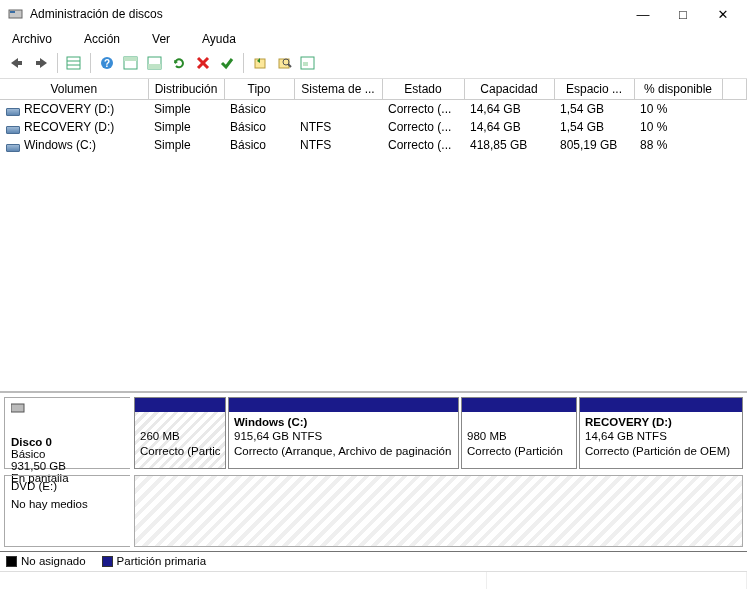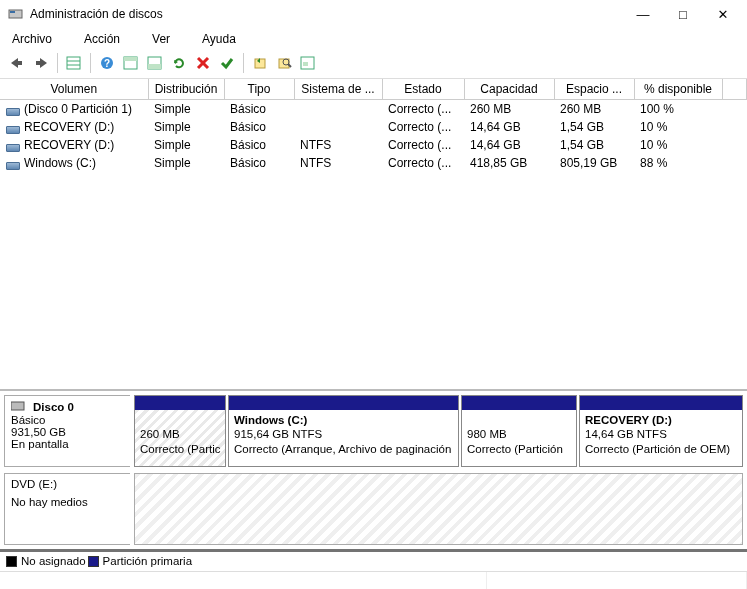--- a/index.html
+++ b/index.html
@@ -124,21 +124,21 @@
   }
   .diskinfo {
     width: 126px;
     border: 1px solid #aaa;
     border-right: none;
     padding: 4px 6px;
     display: flex;
     flex-direction: column;
     font-size: 11.5px;
   }
-  .diskinfo .dname { font-weight: bold; display: flex; align-items: center; gap: 8px; }
+  .diskinfo .dname { font-weight: bold; display: flex; gap: 20px; flex-direction: column; }
   .diskinfo .hdd { display:inline-block; }
   .parts {
     flex: 1;
     display: flex;
     gap: 2px;
   }
   .part {
     border: 1px solid #888;
     display: flex;
     flex-direction: column;
@@ -159,24 +159,24 @@
   .part.hatched .plabel {
     flex: 1;
     background-image: repeating-linear-gradient(135deg,#e9e9e9 0,#e9e9e9 3px,#fff 3px,#fff 7px);
   }
   .cdempty {
     flex: 1;
     border: 1px solid #aaa;
     background-image: repeating-linear-gradient(135deg,#efefef 0,#efefef 4px,#fff 4px,#fff 9px);
   }
   .legend {
-    border-top: 3px solid #737373;
+    border-top: 1px solid #737373;
     padding: 3px 6px 4px 6px;
     display: flex;
-    gap: 2px;
+    gap: 16px;
     font-size: 11.5px;
   }
   .legbox { display: inline-block; width: 11px; height: 11px; vertical-align: middle; margin-right: 4px; border: 1px solid #333; }
   .legbox.black { background: #000; }
   .legbox.blue { background: #1a1a8a; }
   .statusbar {
     height: 18px;
     border-top: 1px solid #ddd;
     display: flex;
   }
@@ -304,30 +304,20 @@
         <th>Tipo</th>
         <th>Sistema de ...</th>
         <th>Estado</th>
         <th>Capacidad</th>
         <th>Espacio ...</th>
         <th>% disponible</th>
         <th></th>
       </tr>
     </thead>
     <tbody id="volrows">
-        <tr>
-          <td><span class="vol-icon"></span><span>(Disco 0 Partición 1)</span></td>
-          <td>Simple</td>
-          <td>Básico</td>
-          <td></td>
-          <td>Correcto (...</td>
-          <td>260 MB</td>
-          <td>260 MB</td>
-          <td>100 %</td>
-        </tr>
         <tr>
           <td><span class="vol-icon"></span><span>RECOVERY (D:)</span></td>
           <td>Simple</td>
           <td>Básico</td>
           <td></td>
           <td>Correcto (...</td>
           <td>14,64 GB</td>
           <td>1,54 GB</td>
           <td>10 %</td>
         </tr>

